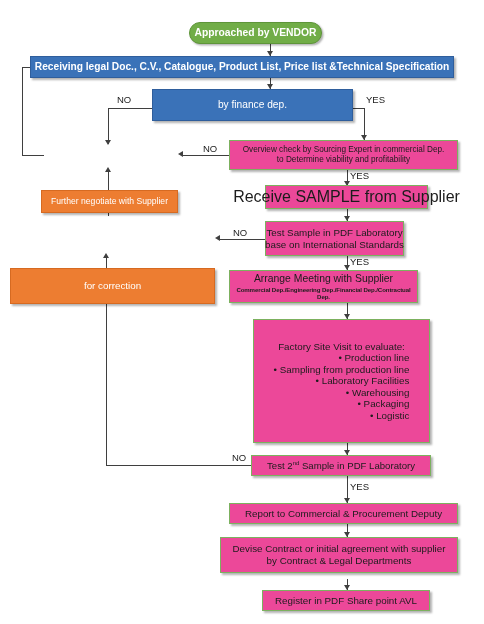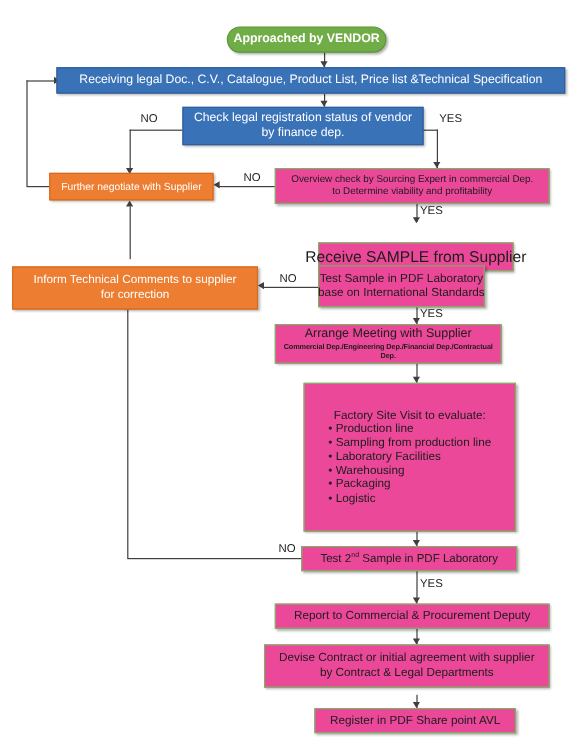--- a/index.html
+++ b/index.html
@@ -41,34 +41,35 @@
   }
   .node.green {
     background: #ec4899;
     border: 1px solid #7cb15f;
     color: #1c1c1c;
   }
   .node.orange {
     background: #ed7d31;
     border: 1px solid #d66a21;
     color: #ffffff;
+    margin-top: 46px;
   }
   .node .line {
     display: block;
     white-space: nowrap;
   }
   .node .sub {
     font-size: 6.1px;
     font-weight: bold;
     letter-spacing: -0.1px;
     margin-top: 1px;
   }
   .bullets {
     display: block;
-    text-align: left;
+    text-align: right;
   }
   .bullets .bl {
     display: block;
     white-space: nowrap;
   }
   
   .vline, .hline {
     position: absolute;
     background: #3f3f3f;
   }
@@ -173,49 +174,47 @@
   <div class="edge-label" style="left:350px; top:170px;">YES</div>
   <div class="edge-label" style="left:233px; top:227px;">NO</div>
   <div class="edge-label" style="left:350px; top:256px;">YES</div>
   <div class="edge-label" style="left:232px; top:452px;">NO</div>
   <div class="edge-label" style="left:350px; top:481px;">YES</div>
 
   <div class="node green-start" style="left:189px; top:22px; width:133px; height:22px; font-size:10.3px; font-weight:bold;border-radius:11px;">
     <span class="line">Approached by VENDOR</span>
   </div>
 
-  <div class="node blue" style="left:47px; top:56px; width:424px; height:22px; font-size:10.2px;">
+  <div class="node blue" style="left:30px; top:56px; width:424px; height:22px; font-size:10.2px;font-weight:bold;">
     <span class="line">Receiving legal Doc., C.V., Catalogue, Product List, Price list &amp;Technical Specification</span>
   </div>
 
   <div class="node blue" style="left:152px; top:89px; width:201px; height:32px; font-size:10.2px;">
-    <span class="line">Check legal registration status of vendor</span>
     <span class="line">by finance dep.</span>
   </div>
 
   <div class="node orange" style="left:41px; top:144px; width:137px; height:23px; font-size:8.6px;">
     <span class="line">Further negotiate with Supplier</span>
   </div>
 
   <div class="node green" style="left:229px; top:140px; width:229px; height:30px; font-size:8.2px;">
     <span class="line">Overview check by Sourcing Expert in commercial Dep.</span>
     <span class="line">to Determine viability and profitability</span>
   </div>
 
-  <div class="node green" style="left:265px; top:185px; width:163px; height:24px; font-size:13px;margin-top:17px;">
+  <div class="node green" style="left:265px; top:185px; width:163px; height:24px; font-size:16px;">
     <span class="line">Receive SAMPLE from Supplier</span>
   </div>
 
   <div class="node green" style="left:265px; top:221px; width:139px; height:35px; font-size:9.8px;">
     <span class="line">Test Sample in PDF Laboratory</span>
     <span class="line">base on International Standards</span>
   </div>
 
   <div class="node orange" style="left:10px; top:222px; width:205px; height:36px; font-size:9.8px;">
-    <span class="line">Inform Technical Comments to supplier</span>
     <span class="line">for correction</span>
   </div>
 
   <div class="node green" style="left:229px; top:270px; width:189px; height:33px; font-size:10.4px;">
     <span class="line">Arrange Meeting with Supplier</span>
     <span class="sub">Commercial Dep./Engineering Dep./Financial Dep./Contractual Dep.</span>
   </div>
 
   <div class="node green" style="left:253px; top:319px; width:177px; height:124px; font-size:9.8px;">
     <span class="line">Factory Site Visit to evaluate:</span>

